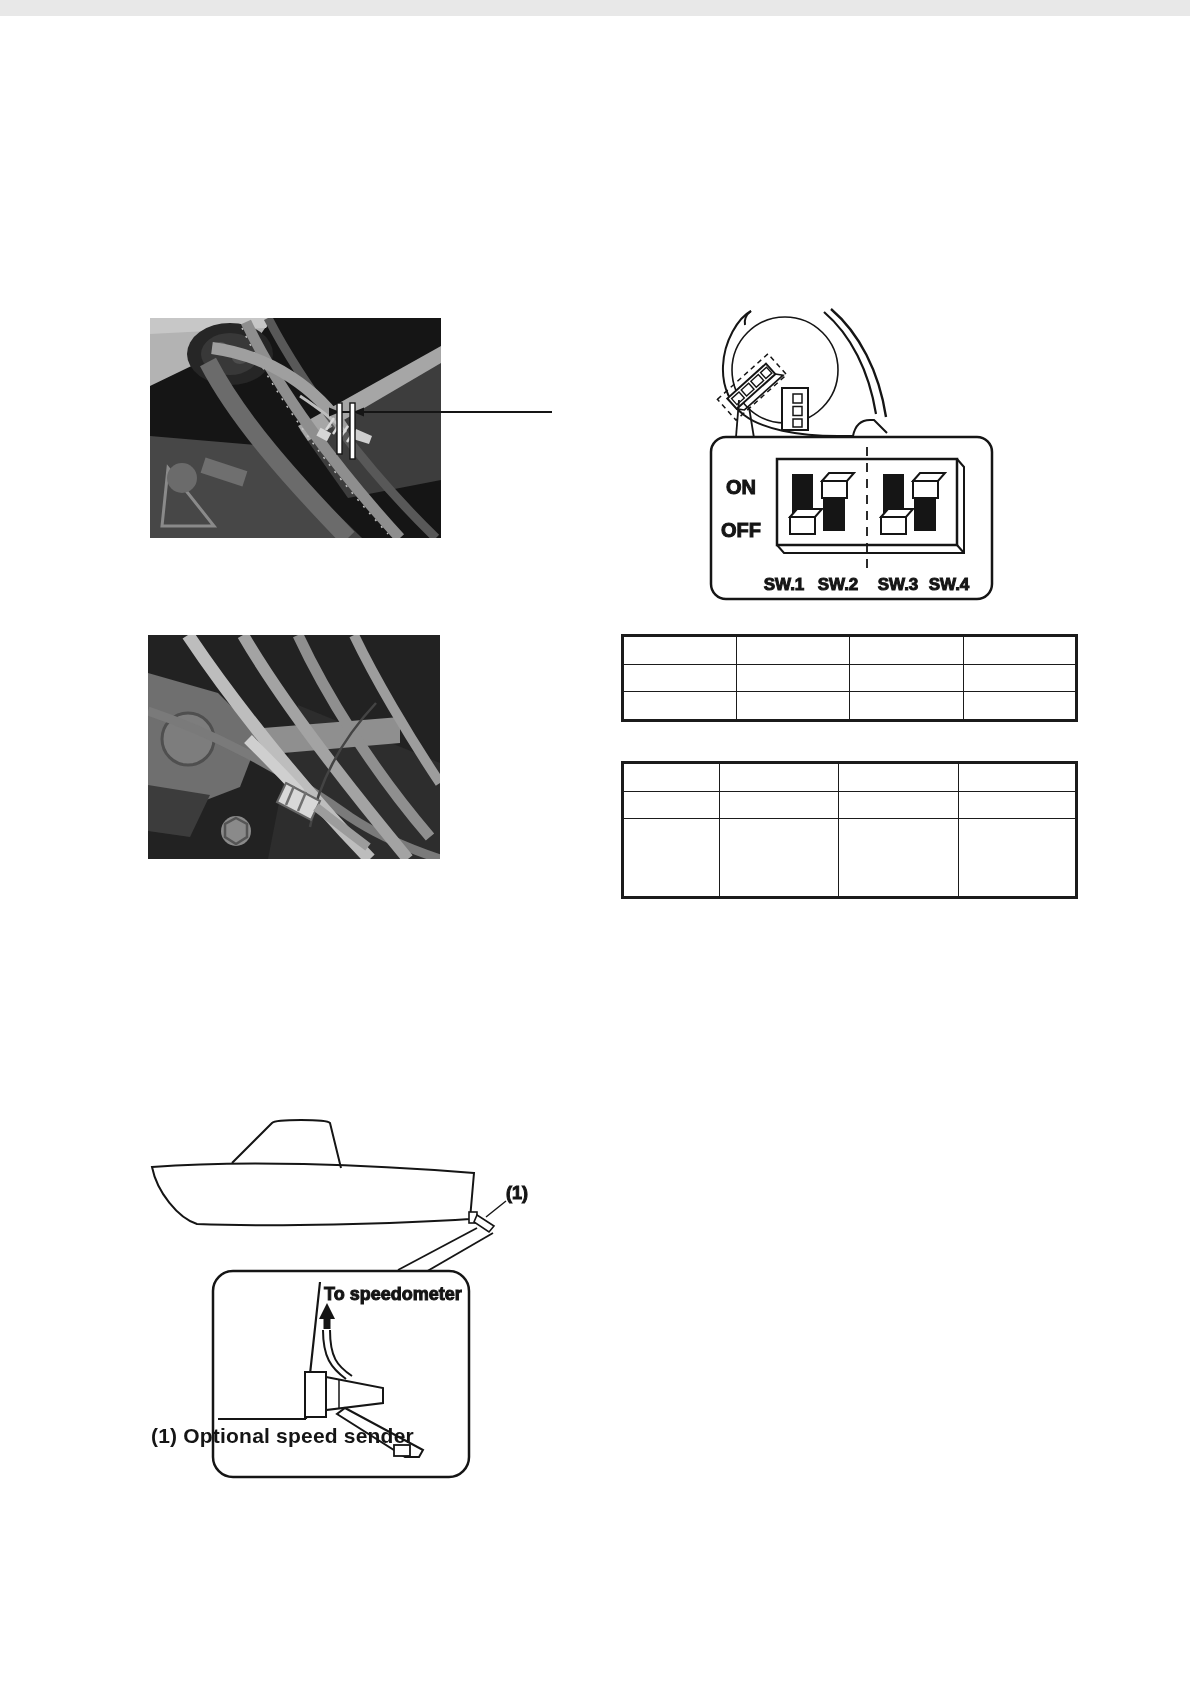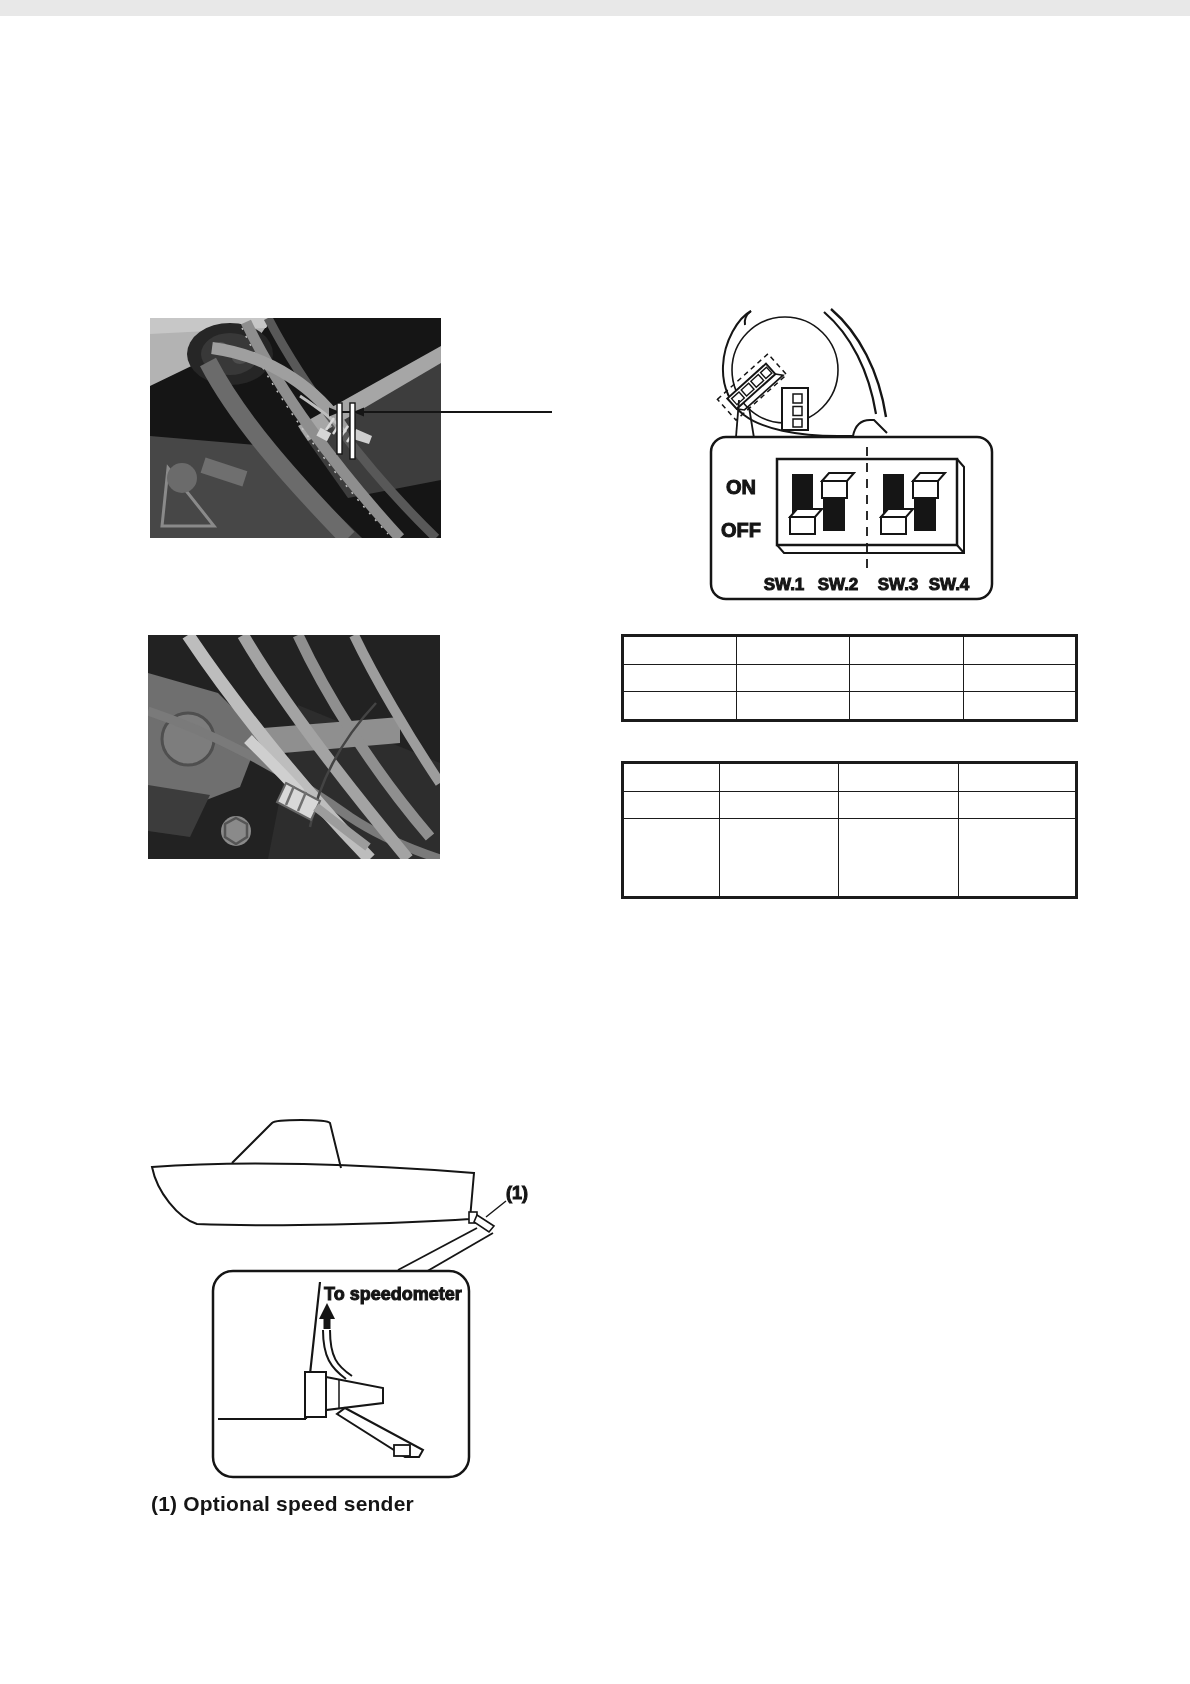--- a/index.html
+++ b/index.html
@@ -20,21 +20,21 @@
     position:absolute;border-collapse:collapse;table-layout:fixed;
     background:#fff;border:3px solid #1b1b1b;
   }
   .dip-table td{border:1.6px solid #1b1b1b;padding:0;font-size:14px;}
   #table1{left:621px;top:618px;width:456px;}
   #table1 td{height:26.5px;}
   #table2{left:621px;top:745px;width:456px;}
   #table2 tr:nth-child(1) td,#table2 tr:nth-child(2) td{height:26.5px;}
   #table2 tr:nth-child(3) td{height:77px;}
   .caption{
-    position:absolute;left:151px;top:1476px;
+    position:absolute;left:151px;top:1408px;
     font-size:21px;font-weight:600;letter-spacing:0.2px;color:#151515;
   }
   text{fill:#151515;}
   .lbl-onoff{font-size:20px;font-weight:700;}
   .lbl-sw{font-size:17px;font-weight:700;}
   .lbl-callout{font-size:18px;font-weight:600;}
   .lbl-detail{font-size:18px;font-weight:600;}
 </style>
 </head>
 <body>

